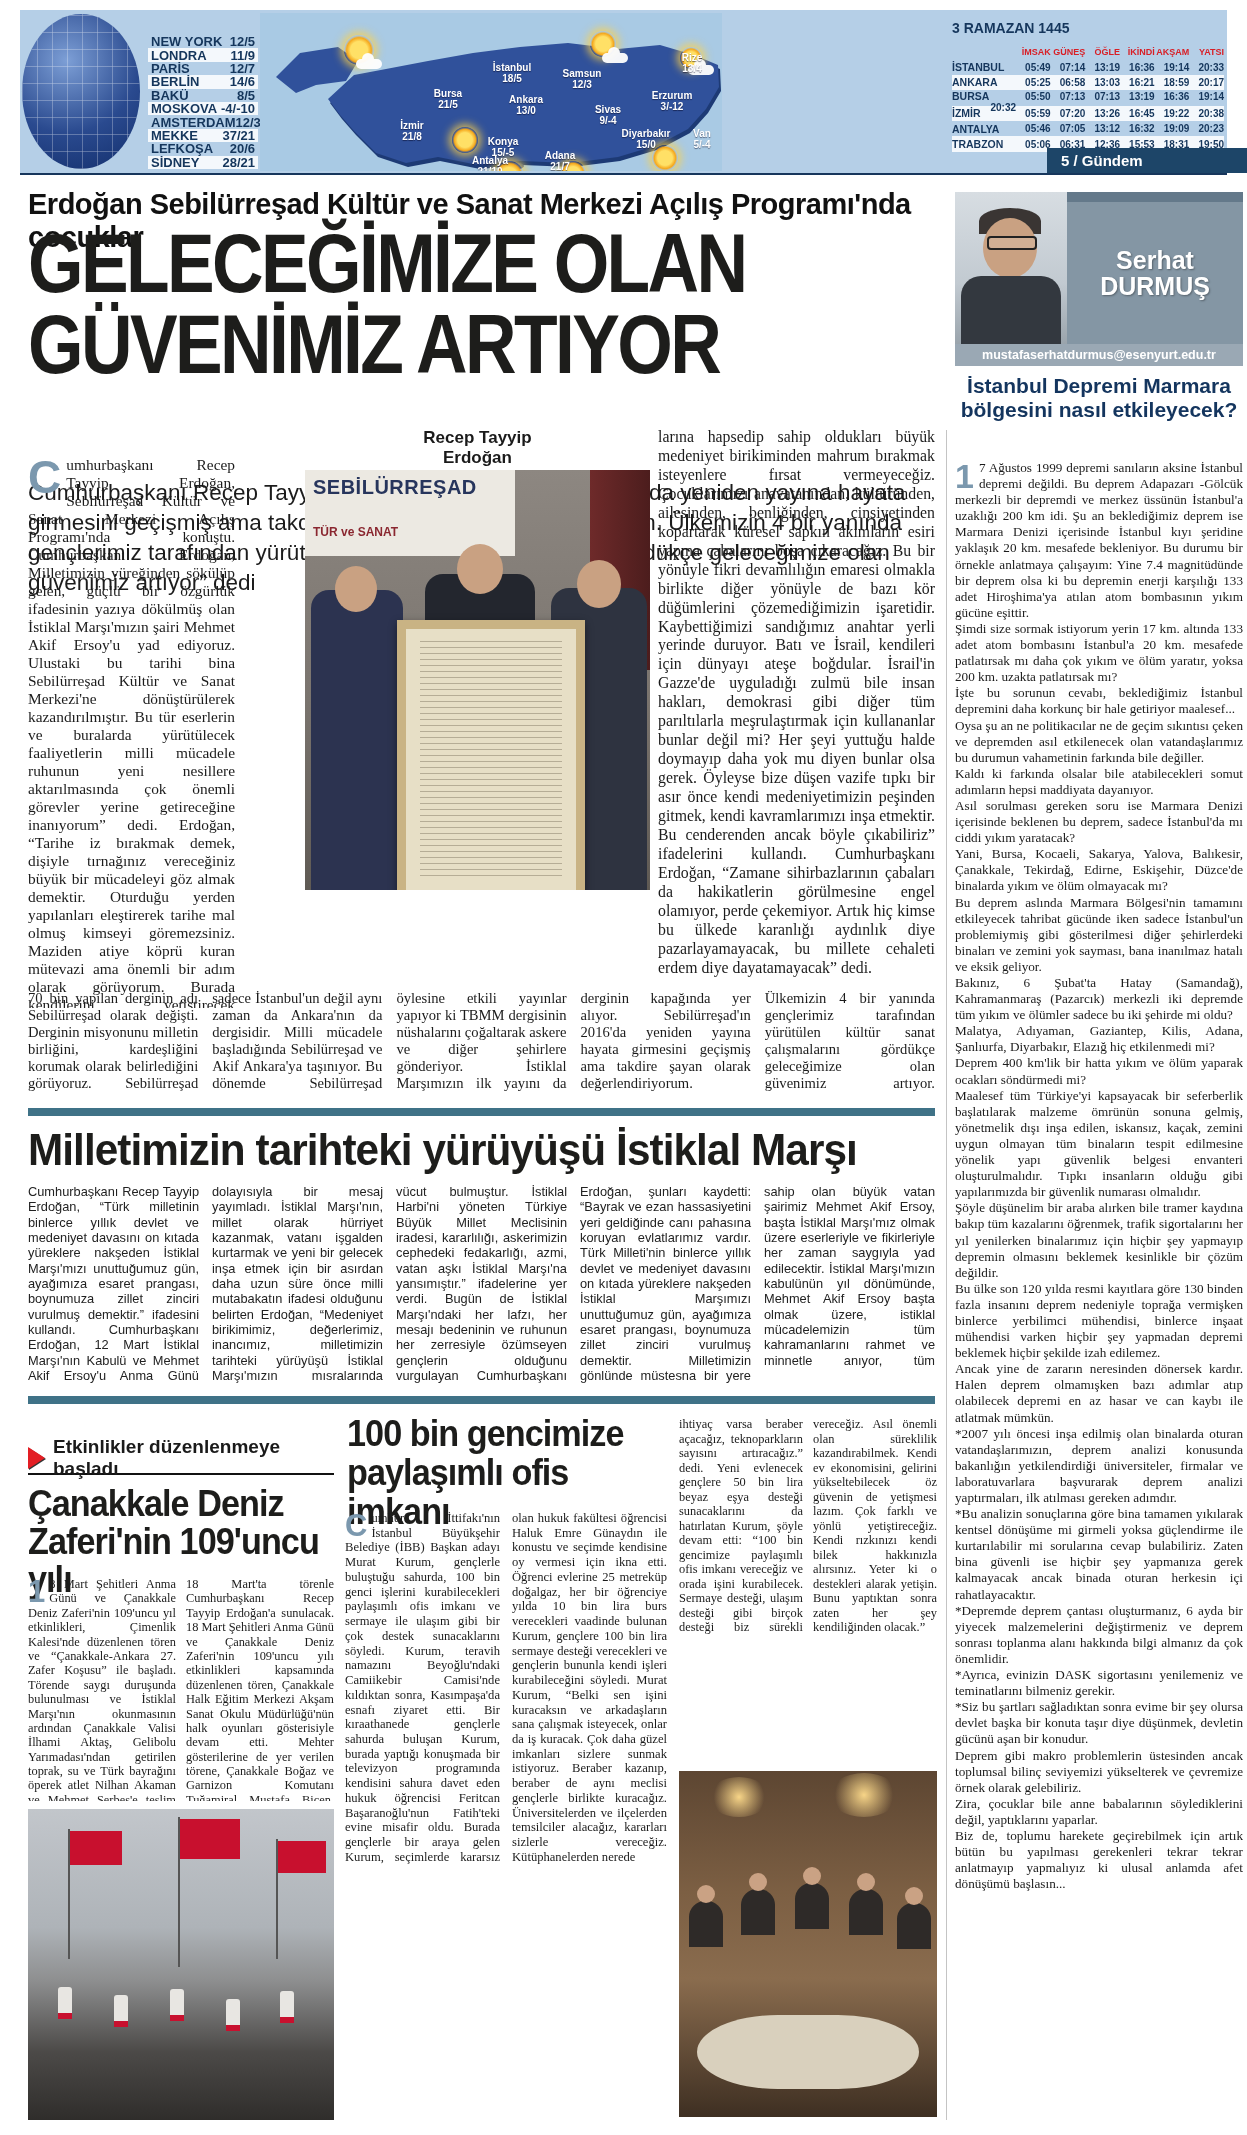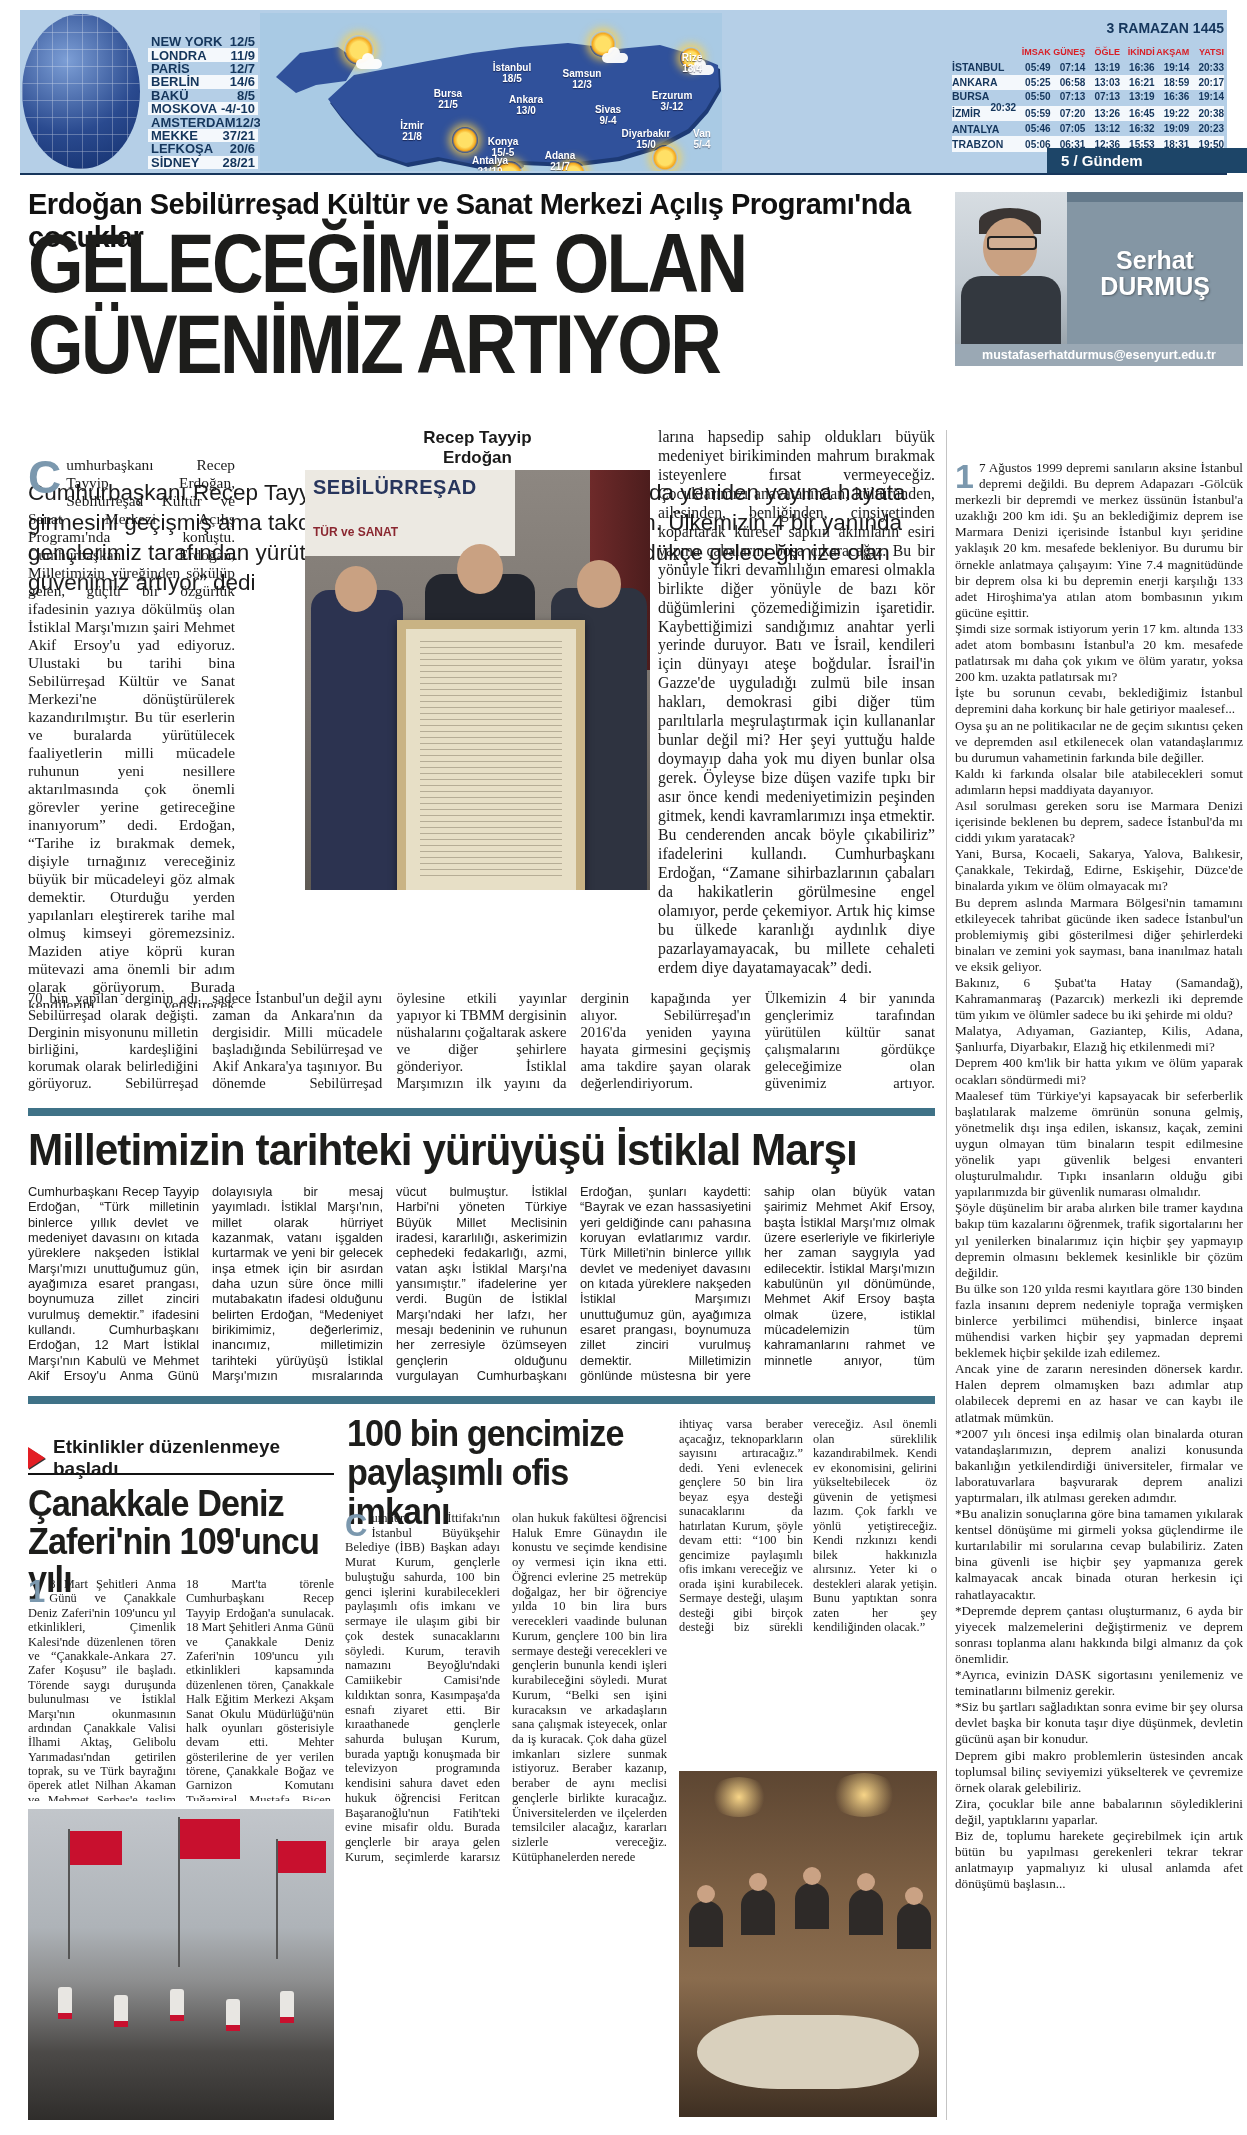--- a/index.html
+++ b/index.html
@@ -52,21 +52,21 @@
   .minar{width:5px;}
   .minar:after{content:"";position:absolute;left:-2px;top:-8px;border-left:4.5px solid transparent;
         border-right:4.5px solid transparent;border-bottom:9px solid #9db8d4;}
   #logorow{position:absolute;left:18px;top:40px;display:flex;align-items:center;gap:6px;}
   #logoicon{width:28px;height:28px;border-radius:50%;
         background:repeating-linear-gradient(125deg,#e0241f 0 3px,#fff 3px 5px);border:1.5px solid #e0241f;}
   #logotext{font-size:36px;font-weight:bold;color:#e0241f;letter-spacing:-1px;
         text-shadow:1px 1px 0 #fff;}
   #dateline{position:absolute;left:14px;top:80px;font-size:15.5px;font-weight:bold;color:#1a1a1a;}
   #prayer{left:932px;top:10px;width:272px;height:150px;font-weight:bold;color:#15365c;}
-  #hijri{text-align:right;font-size:14px;margin-bottom:8px;}
+  #hijri{text-align:left;font-size:14px;margin-bottom:8px;}
   .prow{display:grid;grid-template-columns:64px repeat(6,1fr);height:15.4px;align-items:center;font-size:10px;}
   .prow span{text-align:right;}
   .prow .pcity{text-align:left;font-size:10.5px;}
   .prow.phead span{color:#d81f26;font-size:9px;}
   .prow.alt{background:rgba(255,255,255,.85);}
   #pagetab{left:1047px;top:148px;width:200px;height:25px;background:#1d4568;color:#fff;
         font-size:15px;font-weight:bold;line-height:25px;padding-left:14px;box-sizing:border-box;z-index:5;}
 
   
   #kicker{left:28px;top:188px;width:920px;font-size:29px;font-weight:600;letter-spacing:-.5px;color:#111;}
@@ -441,20 +441,21 @@
         <div class="head"></div>
         <div class="glasses"></div>
         <div class="suit"></div>
       </div>
       <div id="nameplate">
         <span class="n1">Serhat</span>
         <span class="n1">DURMUŞ</span>
       </div>
     </div>
     <div id="email">mustafaserhatdurmus@esenyurt.edu.tr</div>
+    <div id="coltitle">İstanbul Depremi Marmara bölgesini nasıl etkileyecek?</div>
     <div class="serifbody" id="colbody">
       <span class="dropcap">1</span><span class="prewrap">7 Ağustos 1999 depremi sanıların aksine İstanbul depremi değildi. Bu deprem Adapazarı -Gölcük merkezli bir depremdi ve merkez üssünün İstanbul'a uzaklığı 200 km idi. Şu an beklediğimiz deprem ise Marmara Denizi içerisinde İstanbul kıyı şeridine yaklaşık 20 km. mesafede bekleniyor. Bu durumu bir örnekle anlatmaya çalışayım: Yine 7.4 magnitüdünde bir deprem olsa ki bu depremin enerji karşılığı 133 adet Hiroşhima'ya atılan atom bombasının yıkım gücüne eşittir.
 Şimdi size sormak istiyorum yerin 17 km. altında 133 adet atom bombasını İstanbul'a 20 km. mesafede patlatırsak mı daha çok yıkım ve ölüm yaratır, yoksa 200 km. uzakta patlatırsak mı?
 İşte bu sorunun cevabı, beklediğimiz İstanbul depremini daha korkunç bir hale getiriyor maalesef...
 Oysa şu an ne politikacılar ne de geçim sıkıntısı çeken ve depremden asıl etkilenecek olan vatandaşlarımız bu durumun vahametinin farkında bile değiller.
 Kaldı ki farkında olsalar bile atabilecekleri somut adımların hepsi maddiyata dayanıyor.
 Asıl sorulması gereken soru ise Marmara Denizi içerisinde beklenen bu deprem, sadece İstanbul'da mı ciddi yıkım yaratacak?
 Yani, Bursa, Kocaeli, Sakarya, Yalova, Balıkesir, Çanakkale, Tekirdağ, Edirne, Eskişehir, Düzce'de binalarda yıkım ve ölüm olmayacak mı?
 Bu deprem aslında Marmara Bölgesi'nin tamamını etkileyecek tahribat gücünde iken sadece İstanbul'un problemiymiş gibi gösterilmesi diğer şehirlerdeki binaları ve zemini yok sayması, bana inanılmaz hatalı ve eksik geliyor.
 Bakınız, 6 Şubat'ta Hatay (Samandağ), Kahramanmaraş (Pazarcık) merkezli iki depremde tüm yıkım ve ölümler sadece bu iki şehirde mi oldu?

